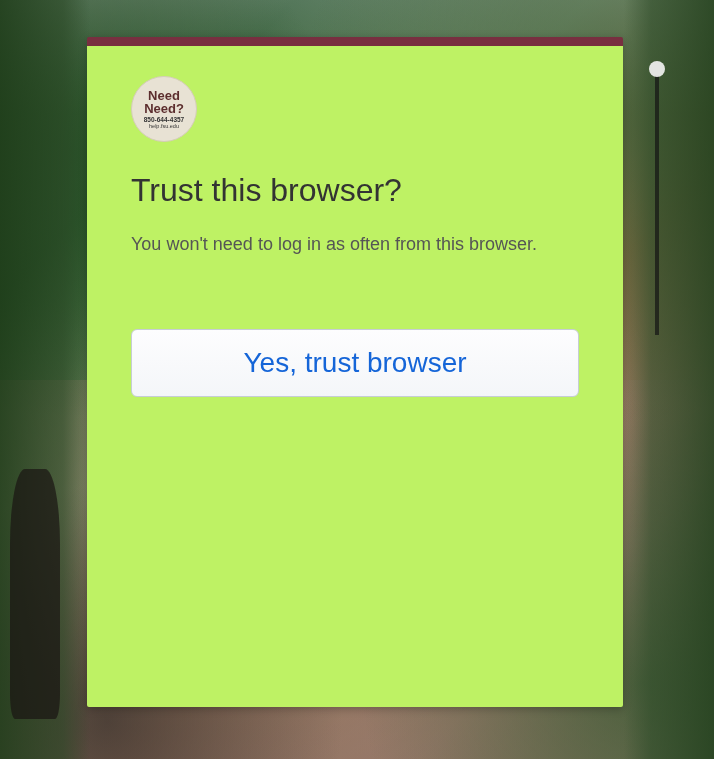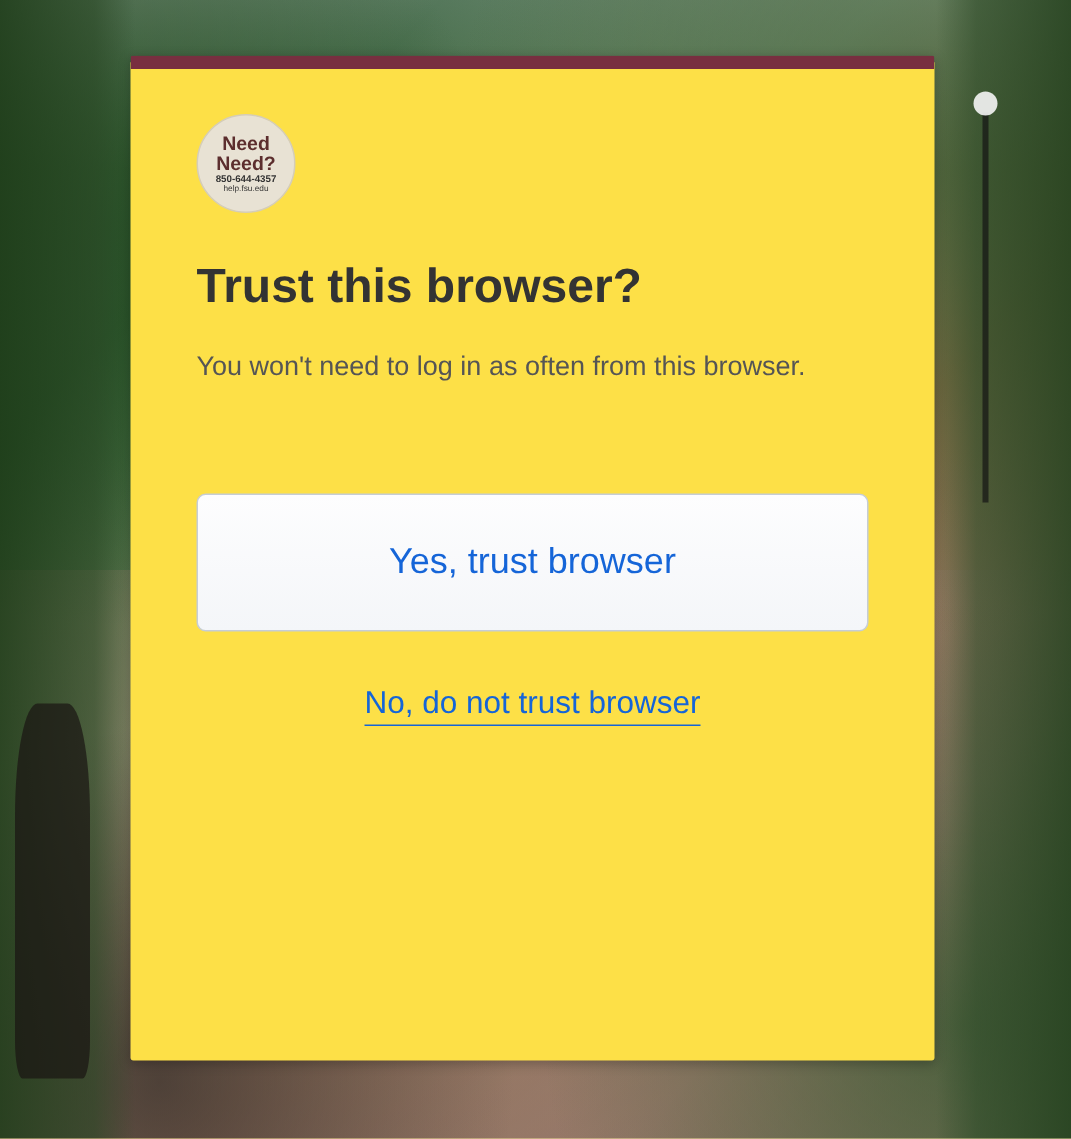--- a/index.html
+++ b/index.html
@@ -86,21 +86,21 @@
       border-radius: 50%;
       background: rgba(245,245,245,0.9);
     }
 
     .modal {
       position: absolute;
       left: 87px;
       top: 37px;
       width: 536px;
       height: 670px;
-      background: #fde047;
+      background: #bef264;
       border-top: 9px solid #782f40;
       box-shadow: 0 2px 8px rgba(0,0,0,0.25);
       border-radius: 2px;
     }
 
     .modal-content {
       padding: 30px 44px 40px 44px;
     }
 
     .help-badge {
@@ -131,45 +131,45 @@
       margin-top: 1px;
     }
 
     .help-badge-url {
       font-size: 5.5px;
       color: #333;
     }
 
     .page-title {
       font-size: 32px;
-      font-weight: 700;
+      font-weight: 400;
       color: #333333;
       margin-bottom: 22px;
     }
 
     .subtitle {
       font-size: 18px;
       color: #555555;
       line-height: 1.55;
       margin-bottom: 70px;
     }
 
     .primary-button {
       width: 100%;
-      height: 92px;
+      height: 68px;
       background: linear-gradient(180deg, #fdfdfe 0%, #f4f6f9 100%);
       border: 1px solid #c6cdd5;
       border-radius: 6px;
-      font-size: 24px;
+      font-size: 28px;
       color: #1565d8;
       cursor: pointer;
       display: flex;
       align-items: center;
       justify-content: center;
-      margin-bottom: 36px;
+      margin-bottom: 26px;
     }
 
     .secondary-link-wrap {
       text-align: center;
     }
 
     .secondary-link {
       font-size: 21px;
       color: #1565d8;
       text-decoration: none;
@@ -198,18 +198,15 @@
       <div class="help-badge-phone">850-644-4357</div>
       <div class="help-badge-url">help.fsu.edu</div>
     </div>
 
     <h1 class="page-title">Trust this browser?</h1>
 
     <p class="subtitle">You won't need to log in as often from this browser.</p>
 
     <button class="primary-button">Yes, trust browser</button>
 
-    <div class="secondary-link-wrap">
-      <a class="secondary-link">No, do not trust browser</a>
-    </div>
 
   </div>
 </div>
 
 </body></html>

